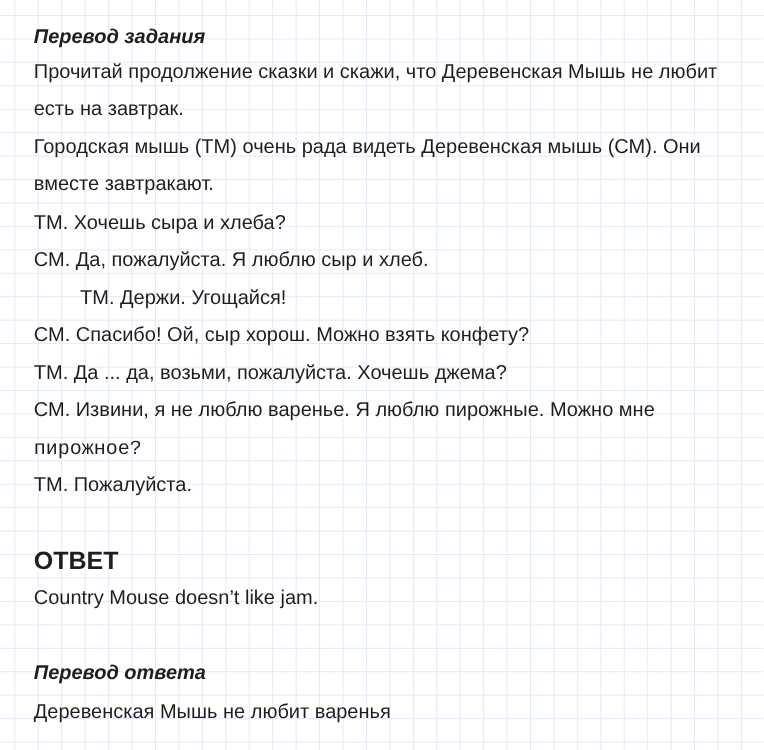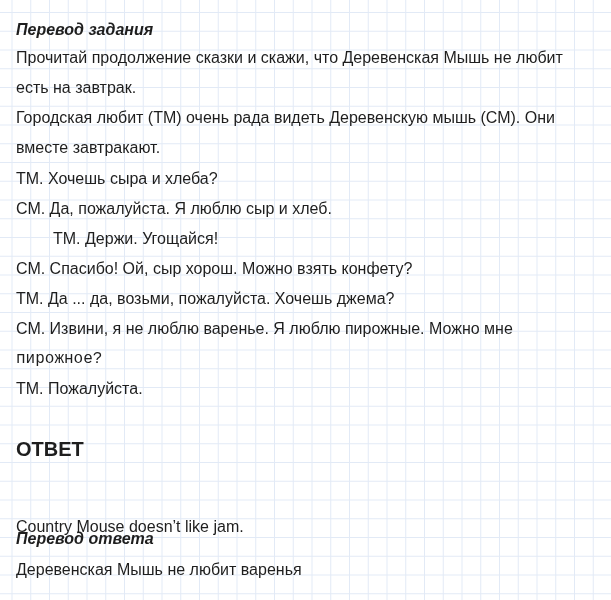--- a/index.html
+++ b/index.html
@@ -21,21 +21,21 @@
       position: relative;
     }
     .page {
       position: absolute;
       left: 16px;
       top: 0;
       width: 590px;
     }
     .line {
       position: absolute;
-      left: 0;
+      left: 11px;
       white-space: nowrap;
       font-size: 16px;
       line-height: 20px;
       height: 20px;
     }
     .heading-italic {
       font-weight: bold;
       font-style: italic;
       font-size: 16px;
     }
@@ -46,30 +46,30 @@
   </style>
 </head>
 <body>
 
 <div class="page">
 
   <div class="line heading-italic" style="top:20px;">Перевод задания</div>
 
   <div class="line" style="top:48px;text-align:right;">Прочитай продолжение сказки и скажи, что Деревенская Мышь не любит</div>
   <div class="line" style="top:78px;">есть на завтрак.</div>
-  <div class="line" style="top:108px;">Городская любит (ТМ) очень рада видеть Деревенскую мышь (СМ). Они</div>
+  <div class="line" style="top:108px;">Городская мышь (ТМ) очень рада видеть Деревенская мышь (СМ). Они</div>
   <div class="line" style="top:138px;">вместе завтракают.</div>
   <div class="line" style="top:169px;">ТМ. Хочешь сыра и хлеба?</div>
   <div class="line" style="top:199px;">СМ. Да, пожалуйста. Я люблю сыр и хлеб.</div>
   <div class="line" style="top:229px;margin-left:37px;">ТМ. Держи. Угощайся!</div>
   <div class="line" style="top:259px;">СМ. Спасибо! Ой, сыр хорош. Можно взять конфету?</div>
   <div class="line" style="top:289px;">ТМ. Да ... да, возьми, пожалуйста. Хочешь джема?</div>
   <div class="line" style="top:319px;">СМ. Извини, я не люблю варенье. Я люблю пирожные. Можно мне</div>
   <div class="line" style="top:349px;font-family:Liberation Mono, monospace;">пирожное?</div>
   <div class="line" style="top:379px;">ТМ. Пожалуйста.</div>
 
   <div class="line heading-answer" style="top:439px;">ОТВЕТ</div>
-  <div class="line" style="top:469px;margin-top:48px;">Country Mouse doesn’t like jam.</div>
+  <div class="line" style="top:469px;">Country Mouse doesn’t like jam.</div>
 
   <div class="line heading-italic" style="top:529px;">Перевод ответа</div>
   <div class="line" style="top:560px;">Деревенская Мышь не любит варенья</div>
 
 </div>
 
 </body></html>

